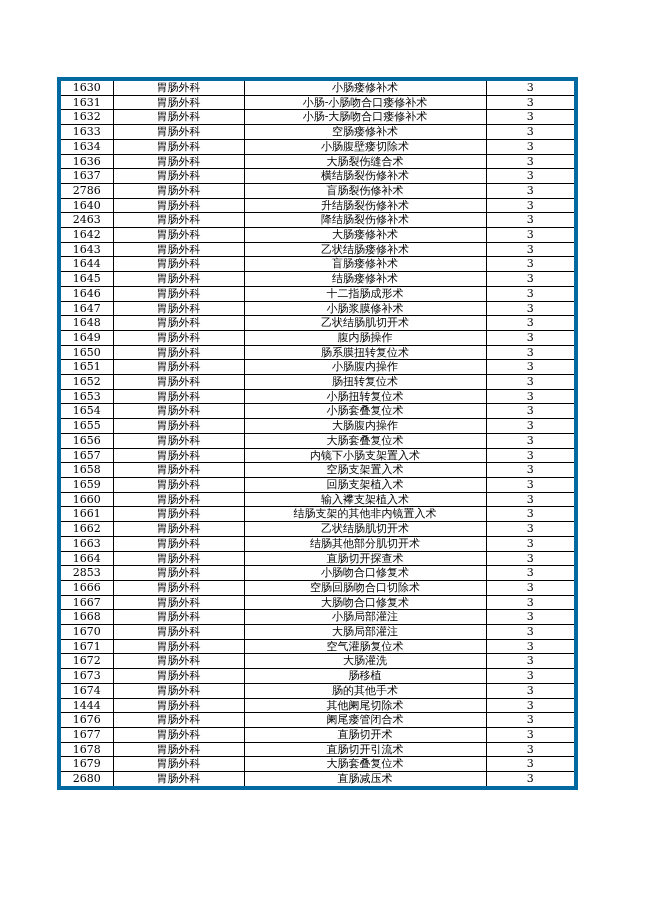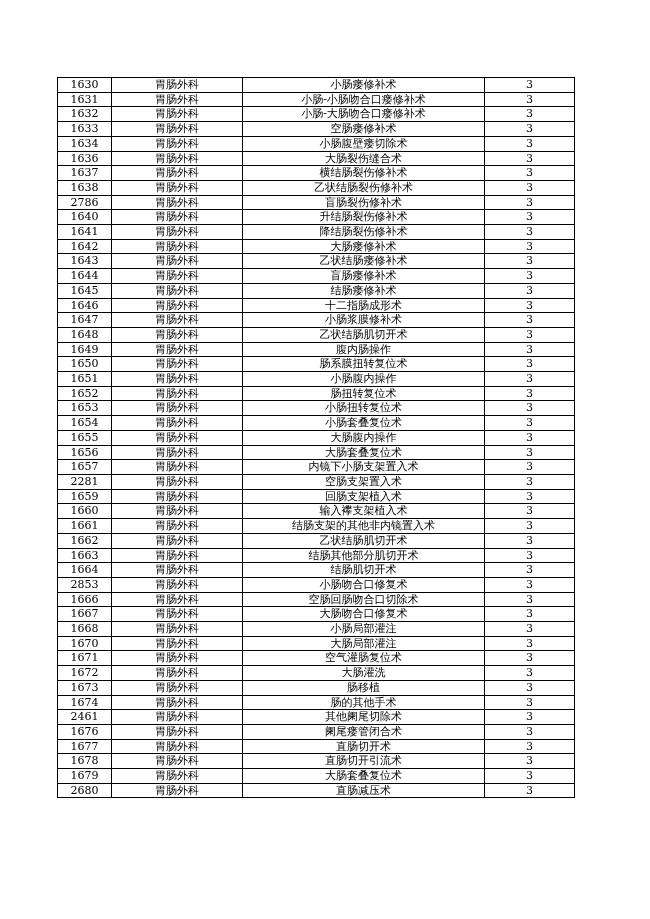--- a/index.html
+++ b/index.html
@@ -15,21 +15,21 @@
     overflow: hidden;
     font-family: "DejaVu Serif", "Liberation Serif", serif;
   }
   table.grid {
     position: absolute;
     left: 57px;
     top: 77px;
     width: 517px;
     border-collapse: collapse;
     table-layout: fixed;
-    border: 1px solid #0369a1;
+    border: 4px solid #0369a1;
     padding-left: 20px;
   }
   table.grid td {
     border: 1px solid #000000;
     padding: 0;
     height: 13.7px;
     line-height: 13.7px;
     font-size: 11px;
     color: #000000;
     text-align: center;
@@ -90,39 +90,33 @@
           <td>大肠裂伤缝合术</td>
           <td>3</td>
         </tr>
         <tr>
           <td>1637</td>
           <td>胃肠外科</td>
           <td>横结肠裂伤修补术</td>
           <td>3</td>
         </tr>
         <tr>
-          <td>1638</td>
-          <td>胃肠外科</td>
-          <td>乙状结肠裂伤修补术</td>
-          <td>3</td>
-        </tr>
-        <tr>
           <td>2786</td>
           <td>胃肠外科</td>
           <td>盲肠裂伤修补术</td>
           <td>3</td>
         </tr>
         <tr>
           <td>1640</td>
           <td>胃肠外科</td>
           <td>升结肠裂伤修补术</td>
           <td>3</td>
         </tr>
         <tr>
-          <td>1641</td>
+          <td>2463</td>
           <td>胃肠外科</td>
           <td>降结肠裂伤修补术</td>
           <td>3</td>
         </tr>
         <tr>
           <td>1642</td>
           <td>胃肠外科</td>
           <td>大肠瘘修补术</td>
           <td>3</td>
         </tr>
@@ -210,21 +204,21 @@
           <td>大肠套叠复位术</td>
           <td>3</td>
         </tr>
         <tr>
           <td>1657</td>
           <td>胃肠外科</td>
           <td>内镜下小肠支架置入术</td>
           <td>3</td>
         </tr>
         <tr>
-          <td>2281</td>
+          <td>1658</td>
           <td>胃肠外科</td>
           <td>空肠支架置入术</td>
           <td>3</td>
         </tr>
         <tr>
           <td>1659</td>
           <td>胃肠外科</td>
           <td>回肠支架植入术</td>
           <td>3</td>
         </tr>
@@ -248,21 +242,21 @@
         </tr>
         <tr>
           <td>1663</td>
           <td>胃肠外科</td>
           <td>结肠其他部分肌切开术</td>
           <td>3</td>
         </tr>
         <tr>
           <td>1664</td>
           <td>胃肠外科</td>
-          <td>结肠肌切开术</td>
+          <td>直肠切开探查术</td>
           <td>3</td>
         </tr>
         <tr>
           <td>2853</td>
           <td>胃肠外科</td>
           <td>小肠吻合口修复术</td>
           <td>3</td>
         </tr>
         <tr>
           <td>1666</td>
@@ -306,21 +300,21 @@
           <td>肠移植</td>
           <td>3</td>
         </tr>
         <tr>
           <td>1674</td>
           <td>胃肠外科</td>
           <td>肠的其他手术</td>
           <td>3</td>
         </tr>
         <tr>
-          <td>2461</td>
+          <td>1444</td>
           <td>胃肠外科</td>
           <td>其他阑尾切除术</td>
           <td>3</td>
         </tr>
         <tr>
           <td>1676</td>
           <td>胃肠外科</td>
           <td>阑尾瘘管闭合术</td>
           <td>3</td>
         </tr>

